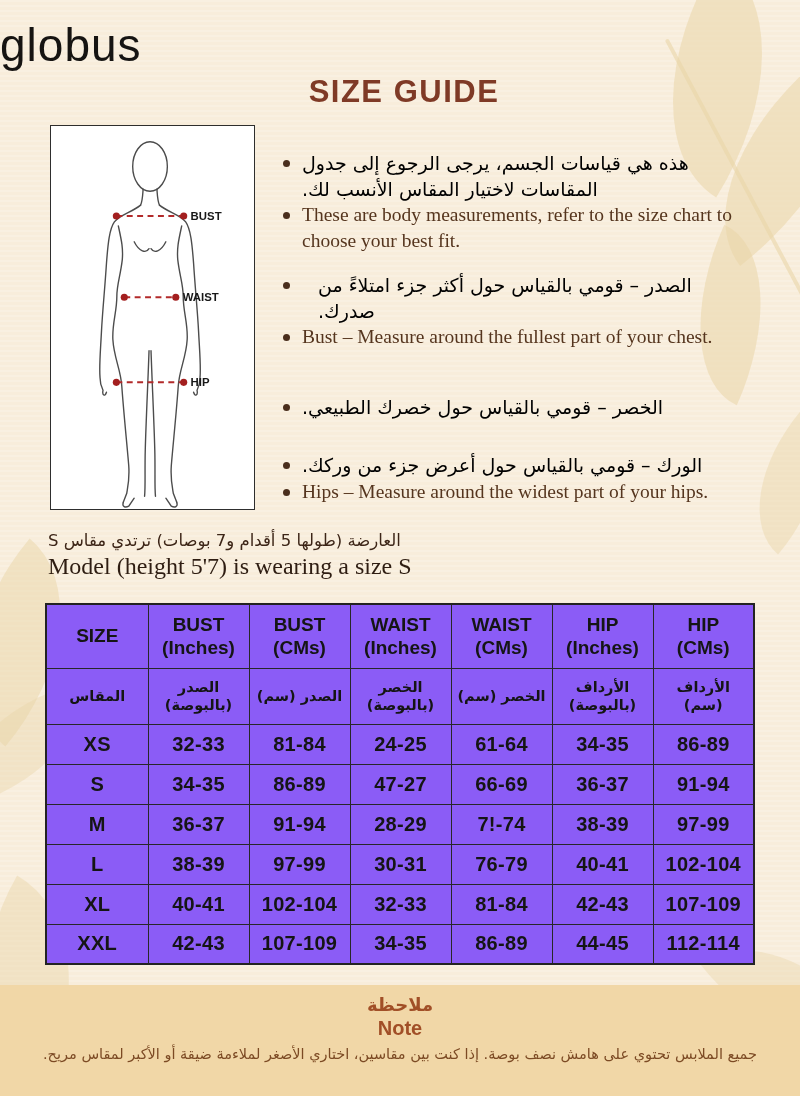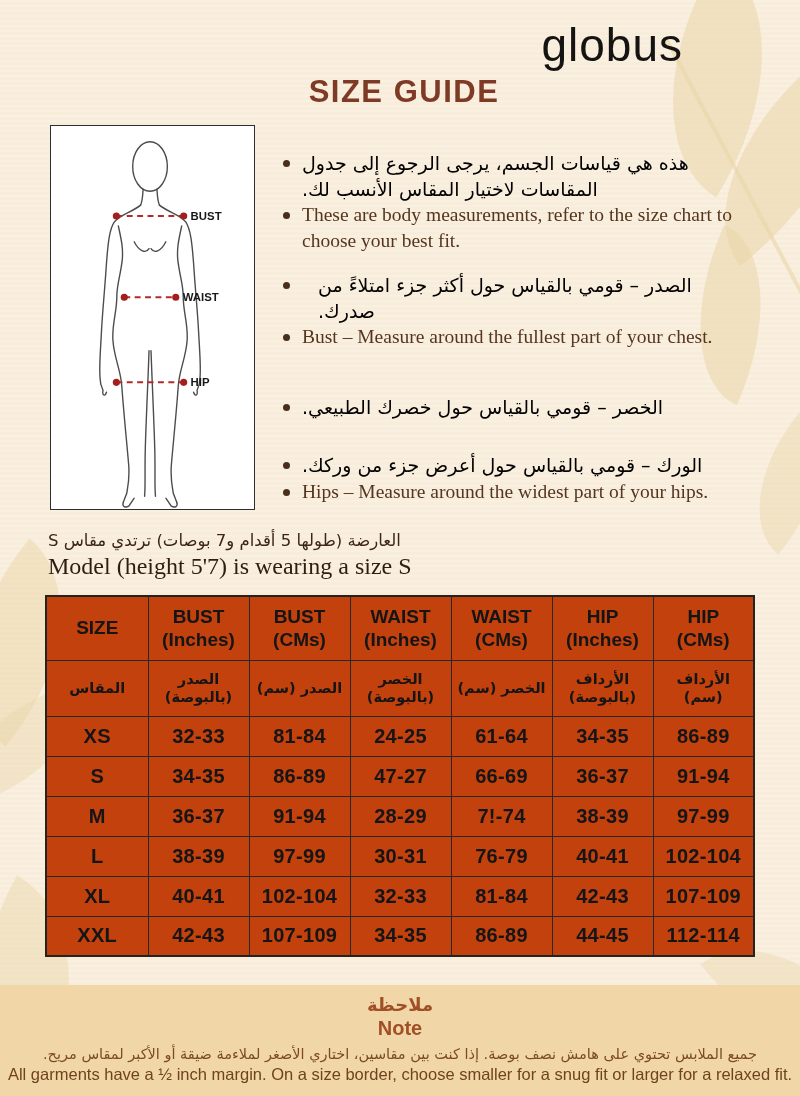--- a/index.html
+++ b/index.html
@@ -17,21 +17,21 @@
     content:""; position:absolute; inset:0; z-index:0;
     background:repeating-linear-gradient(180deg, rgba(255,255,255,.18) 0 2px, rgba(0,0,0,0) 2px 5px);
     pointer-events:none;
   }
   .leaf { position:absolute; background:#e9d5a8; opacity:.55; z-index:1;
           border-radius:0 100% 0 100%; }
   .stem { position:absolute; background:#e9d5a8; opacity:.6; z-index:1; width:4px; border-radius:2px;}
   .content { position:absolute; z-index:3; }
 
   
-  #brand { top:18px; left:0; width:683px; text-align:right;
+  #brand { top:18px; left:0; width:683px; text-align:left;
            font-size:46px; font-weight:400; letter-spacing:1px; color:#161412; }
   #page-title { top:74px; left:4px; width:800px; text-align:center;
            font-size:31px; font-weight:700; letter-spacing:1.5px; color:#7f3a26; }
 
   
   #figure-box { top:125px; left:50px; width:205px; height:385px;
     background:#ffffff; border:1.8px solid #2e2e2e; }
   #figure-box svg { display:block; width:100%; height:100%; }
 
   
@@ -47,21 +47,21 @@
   .gap-sm { margin-top:18px;gap:16px; } .gap-lg { margin-top:44px; } .gap-md { margin-top:32px; }
 
   
   #model-note { top:531px; left:48px; width:460px; }
   #model-note-ar { direction:rtl; text-align:left; unicode-bidi:plaintext;
     font-family:"DejaVu Sans", sans-serif; font-size:16.5px; color:#3c2517; }
   #model-note-en { font-family:"Liberation Serif", serif; font-size:24px; color:#2e1d12; margin-top:3px; }
 
   
   #table-wrap { top:595px; left:45px; width:710px; }
-  table { width:710px; border-collapse:collapse; table-layout:fixed; background:#c2410c; }
+  table { width:710px; border-collapse:collapse; table-layout:fixed; background:#8b5cf6;margin-top:8px; }
   th,td { border:1.6px solid #282828; text-align:center; vertical-align:middle;
           color:#151515; padding:0 2px; overflow:hidden; }
   tr.hdr-en th { height:64px; font-size:19px; font-weight:700; line-height:1.25; }
   tr.hdr-ar th { height:56px; direction:rtl; font-family:"DejaVu Sans", sans-serif;
                  font-size:14.5px; font-weight:700; line-height:1.25; }
   tr.data-row td { height:40px; font-size:20px; font-weight:700; letter-spacing:.3px; }
   col.size-col { width:102px; }
   table { border:2.4px solid #232323; }
 
   
@@ -272,16 +272,15 @@
             <td>112-114</td>
           </tr>
         </tbody>
     </table>
   </div>
 
   <div class="content" id="note-band">
     <div id="note-title-ar">ملاحظة</div>
     <div id="note-title-en">Note</div>
     <div id="note-body-ar">جميع الملابس تحتوي على هامش نصف بوصة. إذا كنت بين مقاسين، اختاري الأصغر لملاءمة ضيقة أو الأكبر لمقاس مريح.</div>
-    <div id="note-body-en">All garments have a ½ inch margin. On a size border, choose smaller for a snug fit or larger for a relaxed fit.</div>
   </div>
 
 </div>
 
 </body></html>

